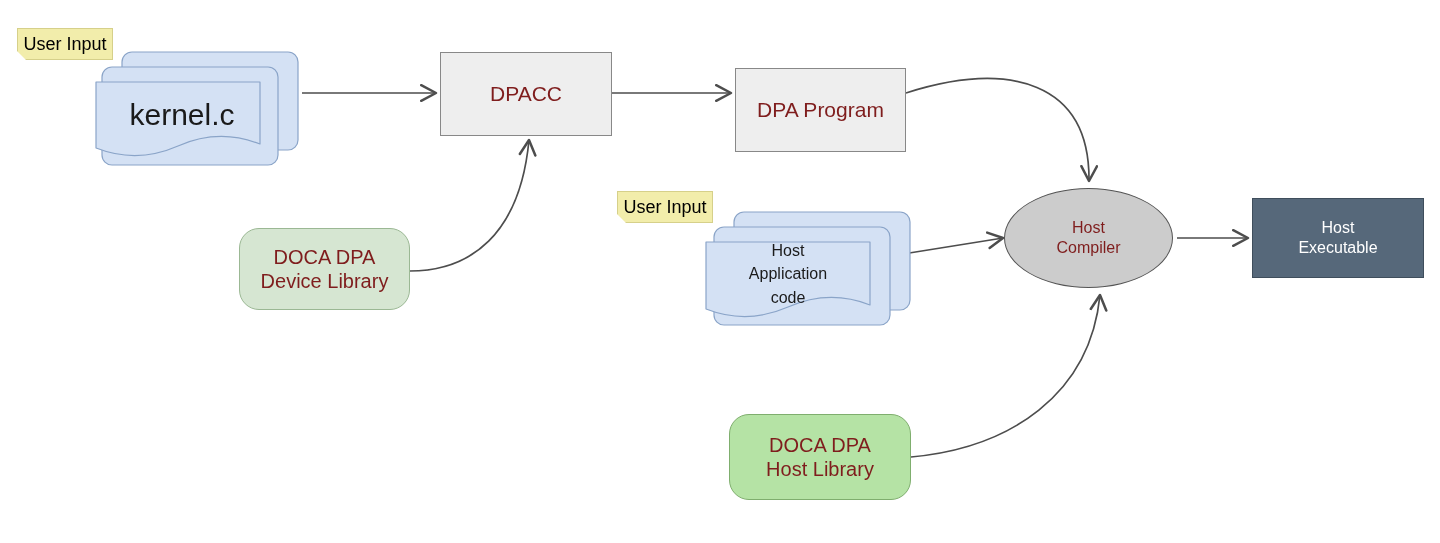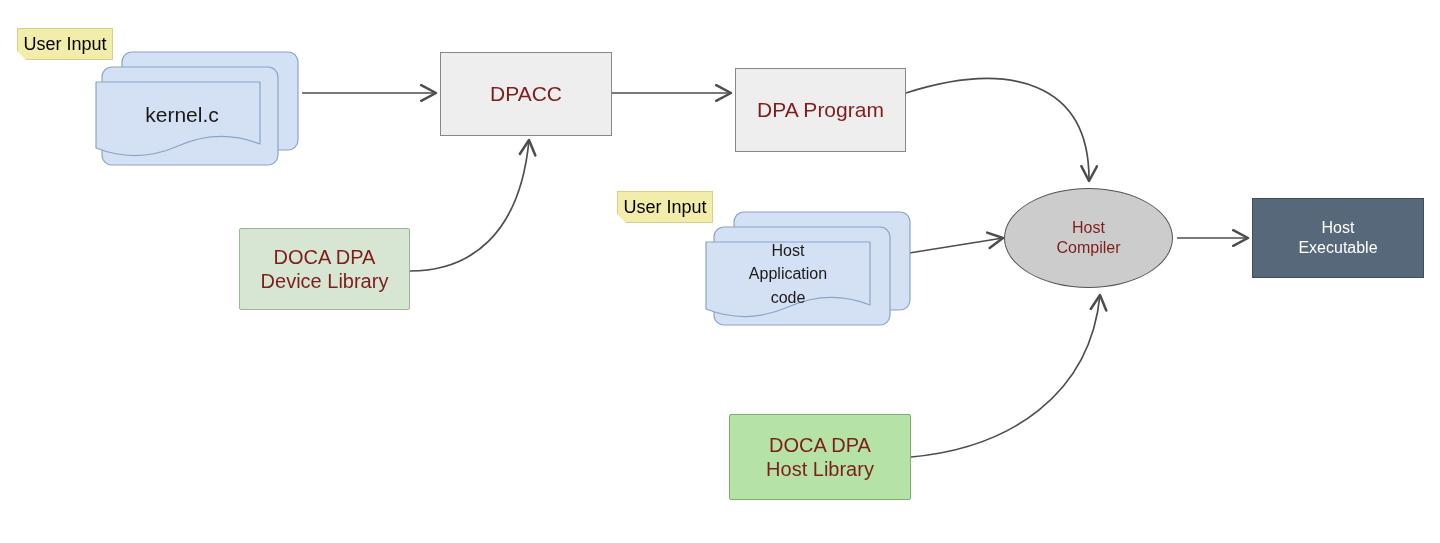--- a/index.html
+++ b/index.html
@@ -43,21 +43,21 @@
 
   
   .box-process {
     background: #eeeeee;
     border: 1px solid #888888;
     font-size: 21px;
   }
 
   
   .box-lib {
-    border-radius: 2px;
+    border-radius: 20px;
     font-size: 20px;
   }
   .lib-device {
     background: #d6e6d2;
     border: 1px solid #9bb894;
   }
   .lib-host {
     background: #b5e3a5;
     border: 1px solid #7fae6e;
   }
@@ -159,21 +159,21 @@
 
   <div class="docstack" style="left:88px; top:44px; width:216px; height:118px;">
     <svg width="216" height="118" viewBox="0 0 216 118">
 
       <path d="M 44 8 h 156 a 10 10 0 0 1 10 10 v 78 a 10 10 0 0 1 -10 10 h -156 a 10 10 0 0 1 -10 -10 v -78 a 10 10 0 0 1 10 -10 z" fill="#d4e1f4" stroke="#8aa4c8" stroke-width="1.2"></path>
 
       <path d="M 24 23 h 156 a 10 10 0 0 1 10 10 v 78 a 10 10 0 0 1 -10 10 h -156 a 10 10 0 0 1 -10 -10 v -78 a 10 10 0 0 1 10 -10 z" fill="#d4e1f4" stroke="#8aa4c8" stroke-width="1.2"></path>
 
       <path d="M 8 38 h 164 v 62 q -41 -16 -82 2 q -41 18 -82 2 z" fill="#d4e1f4" stroke="#8aa4c8" stroke-width="1.2" stroke-linejoin="round"></path>
     </svg>
-    <div class="doc-text" style="top:45px; width:172px; left:8px; height:52px; font-size:21px;">kernel.c</div>
+    <div class="doc-text" style="top:45px; width:172px; left:8px; height:52px; font-size:30px;">kernel.c</div>
   </div>
 
   <div class="note" style="left:17px; top:28px; width:96px; height:32px;">
     <span>User Input</span>
   </div>
 
   <div class="node box-process" style="left:440px; top:52px; width:172px; height:84px;">
     <span class="node-label">DPACC</span>
   </div>
 

